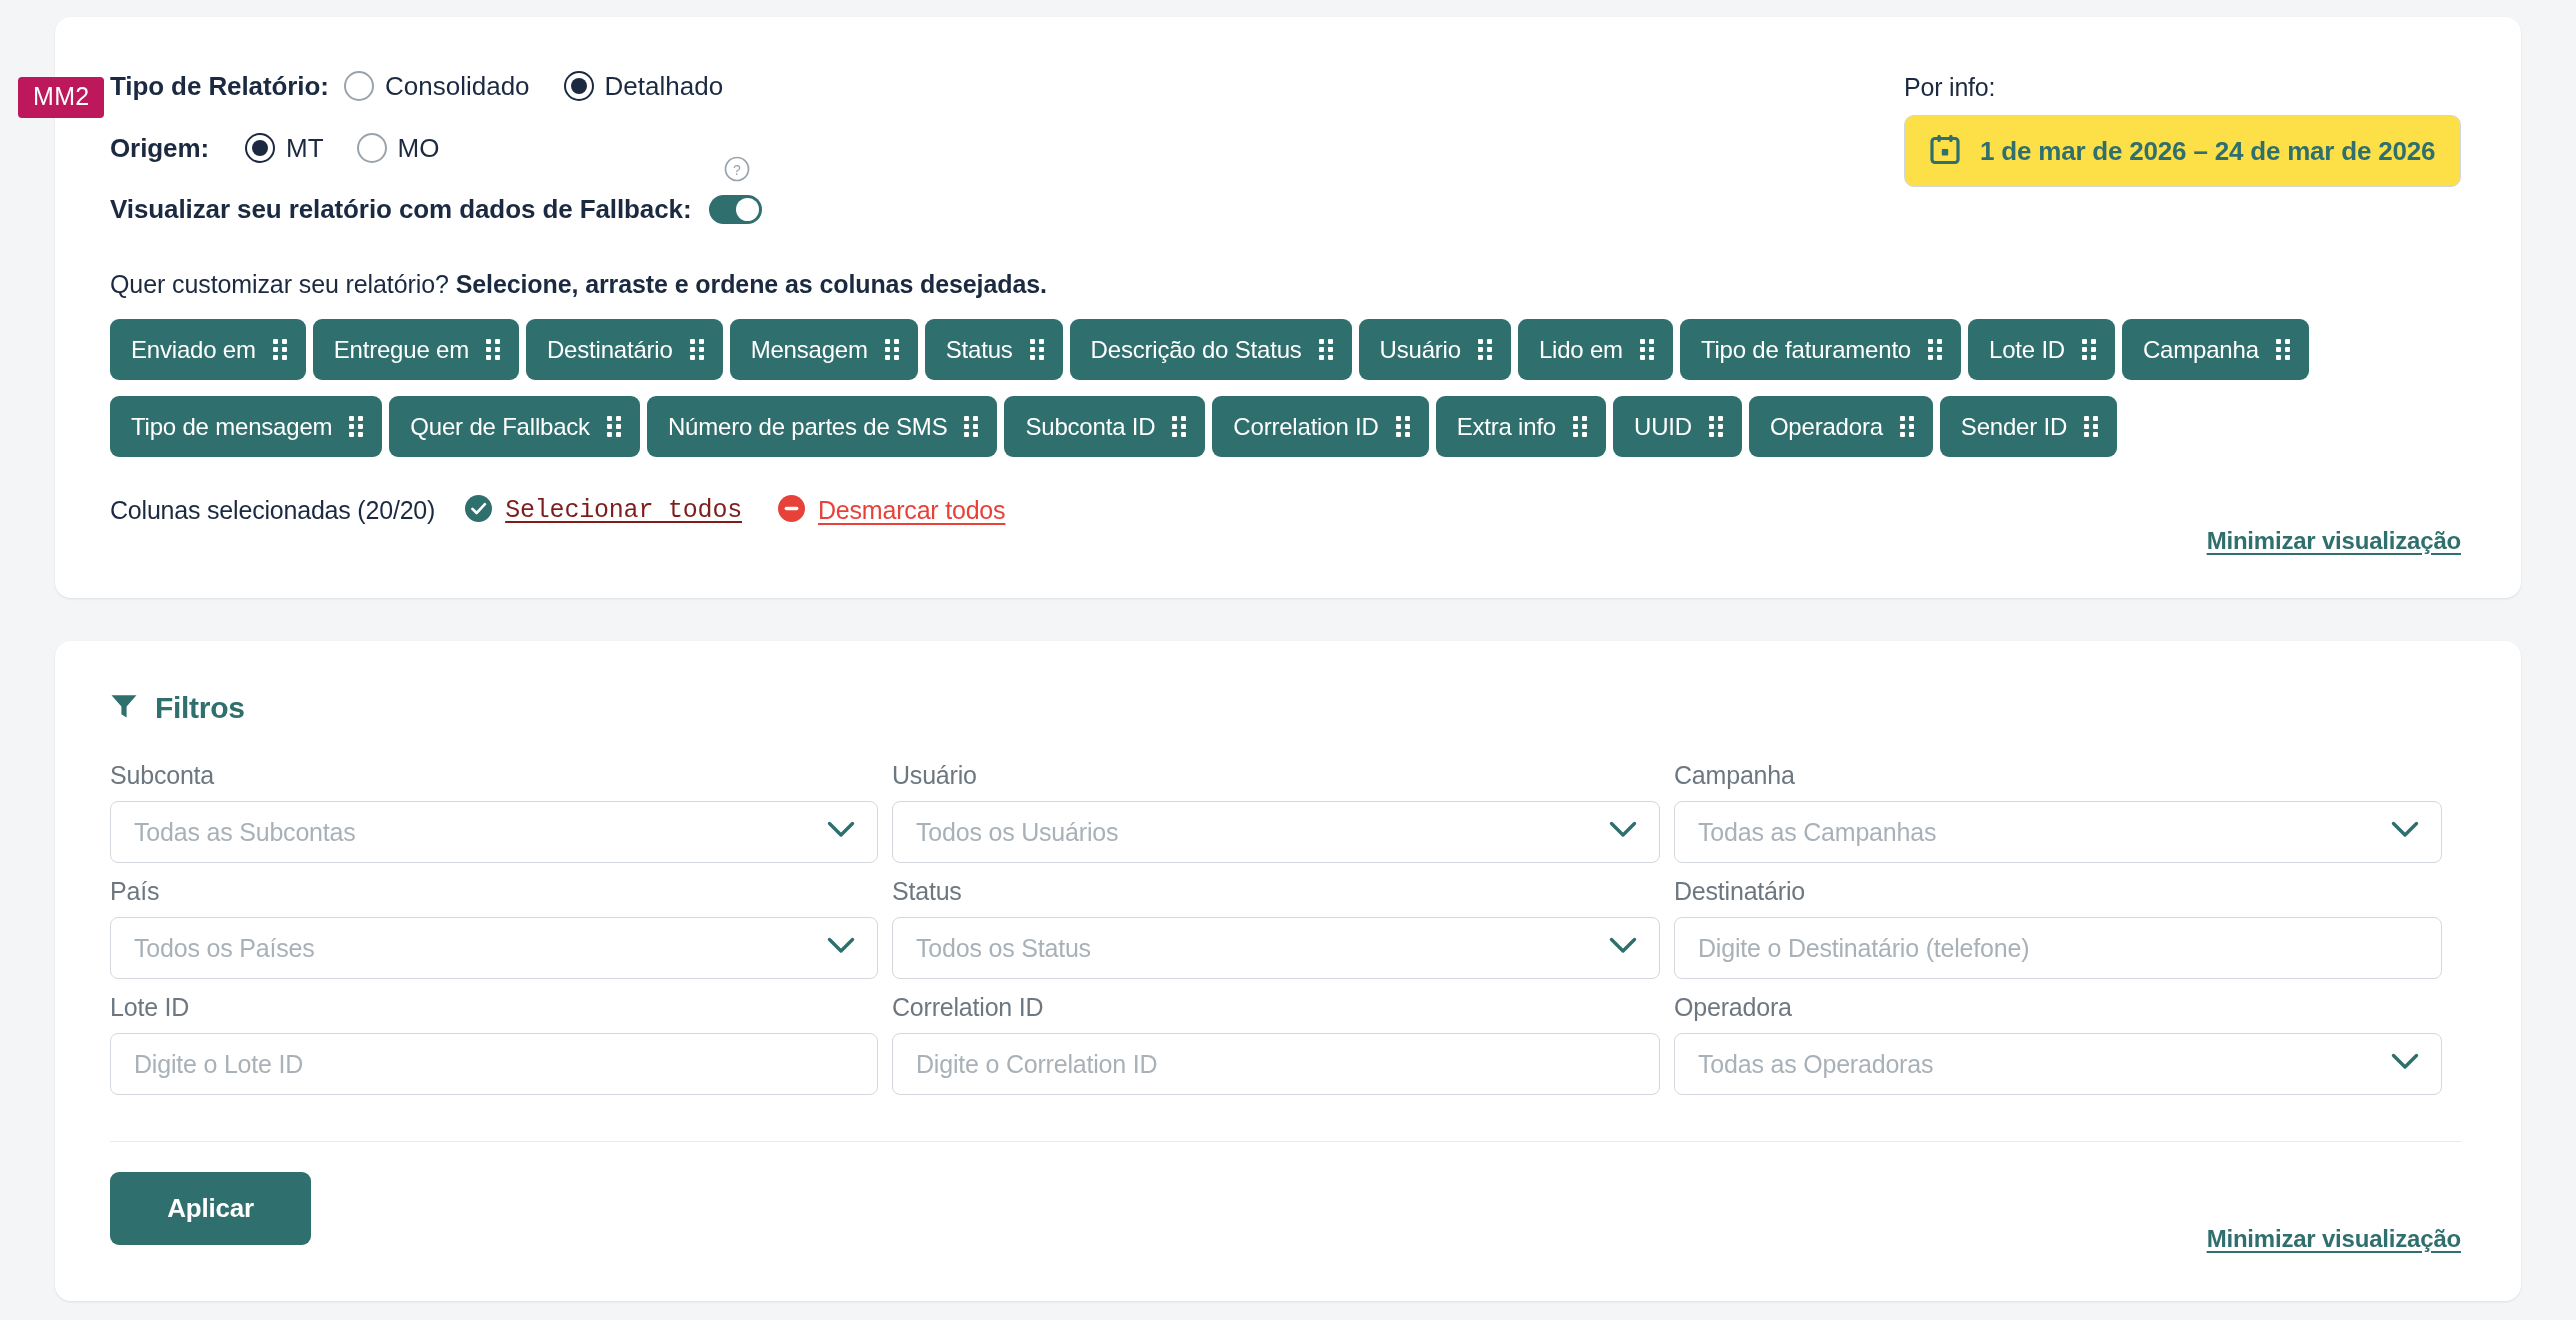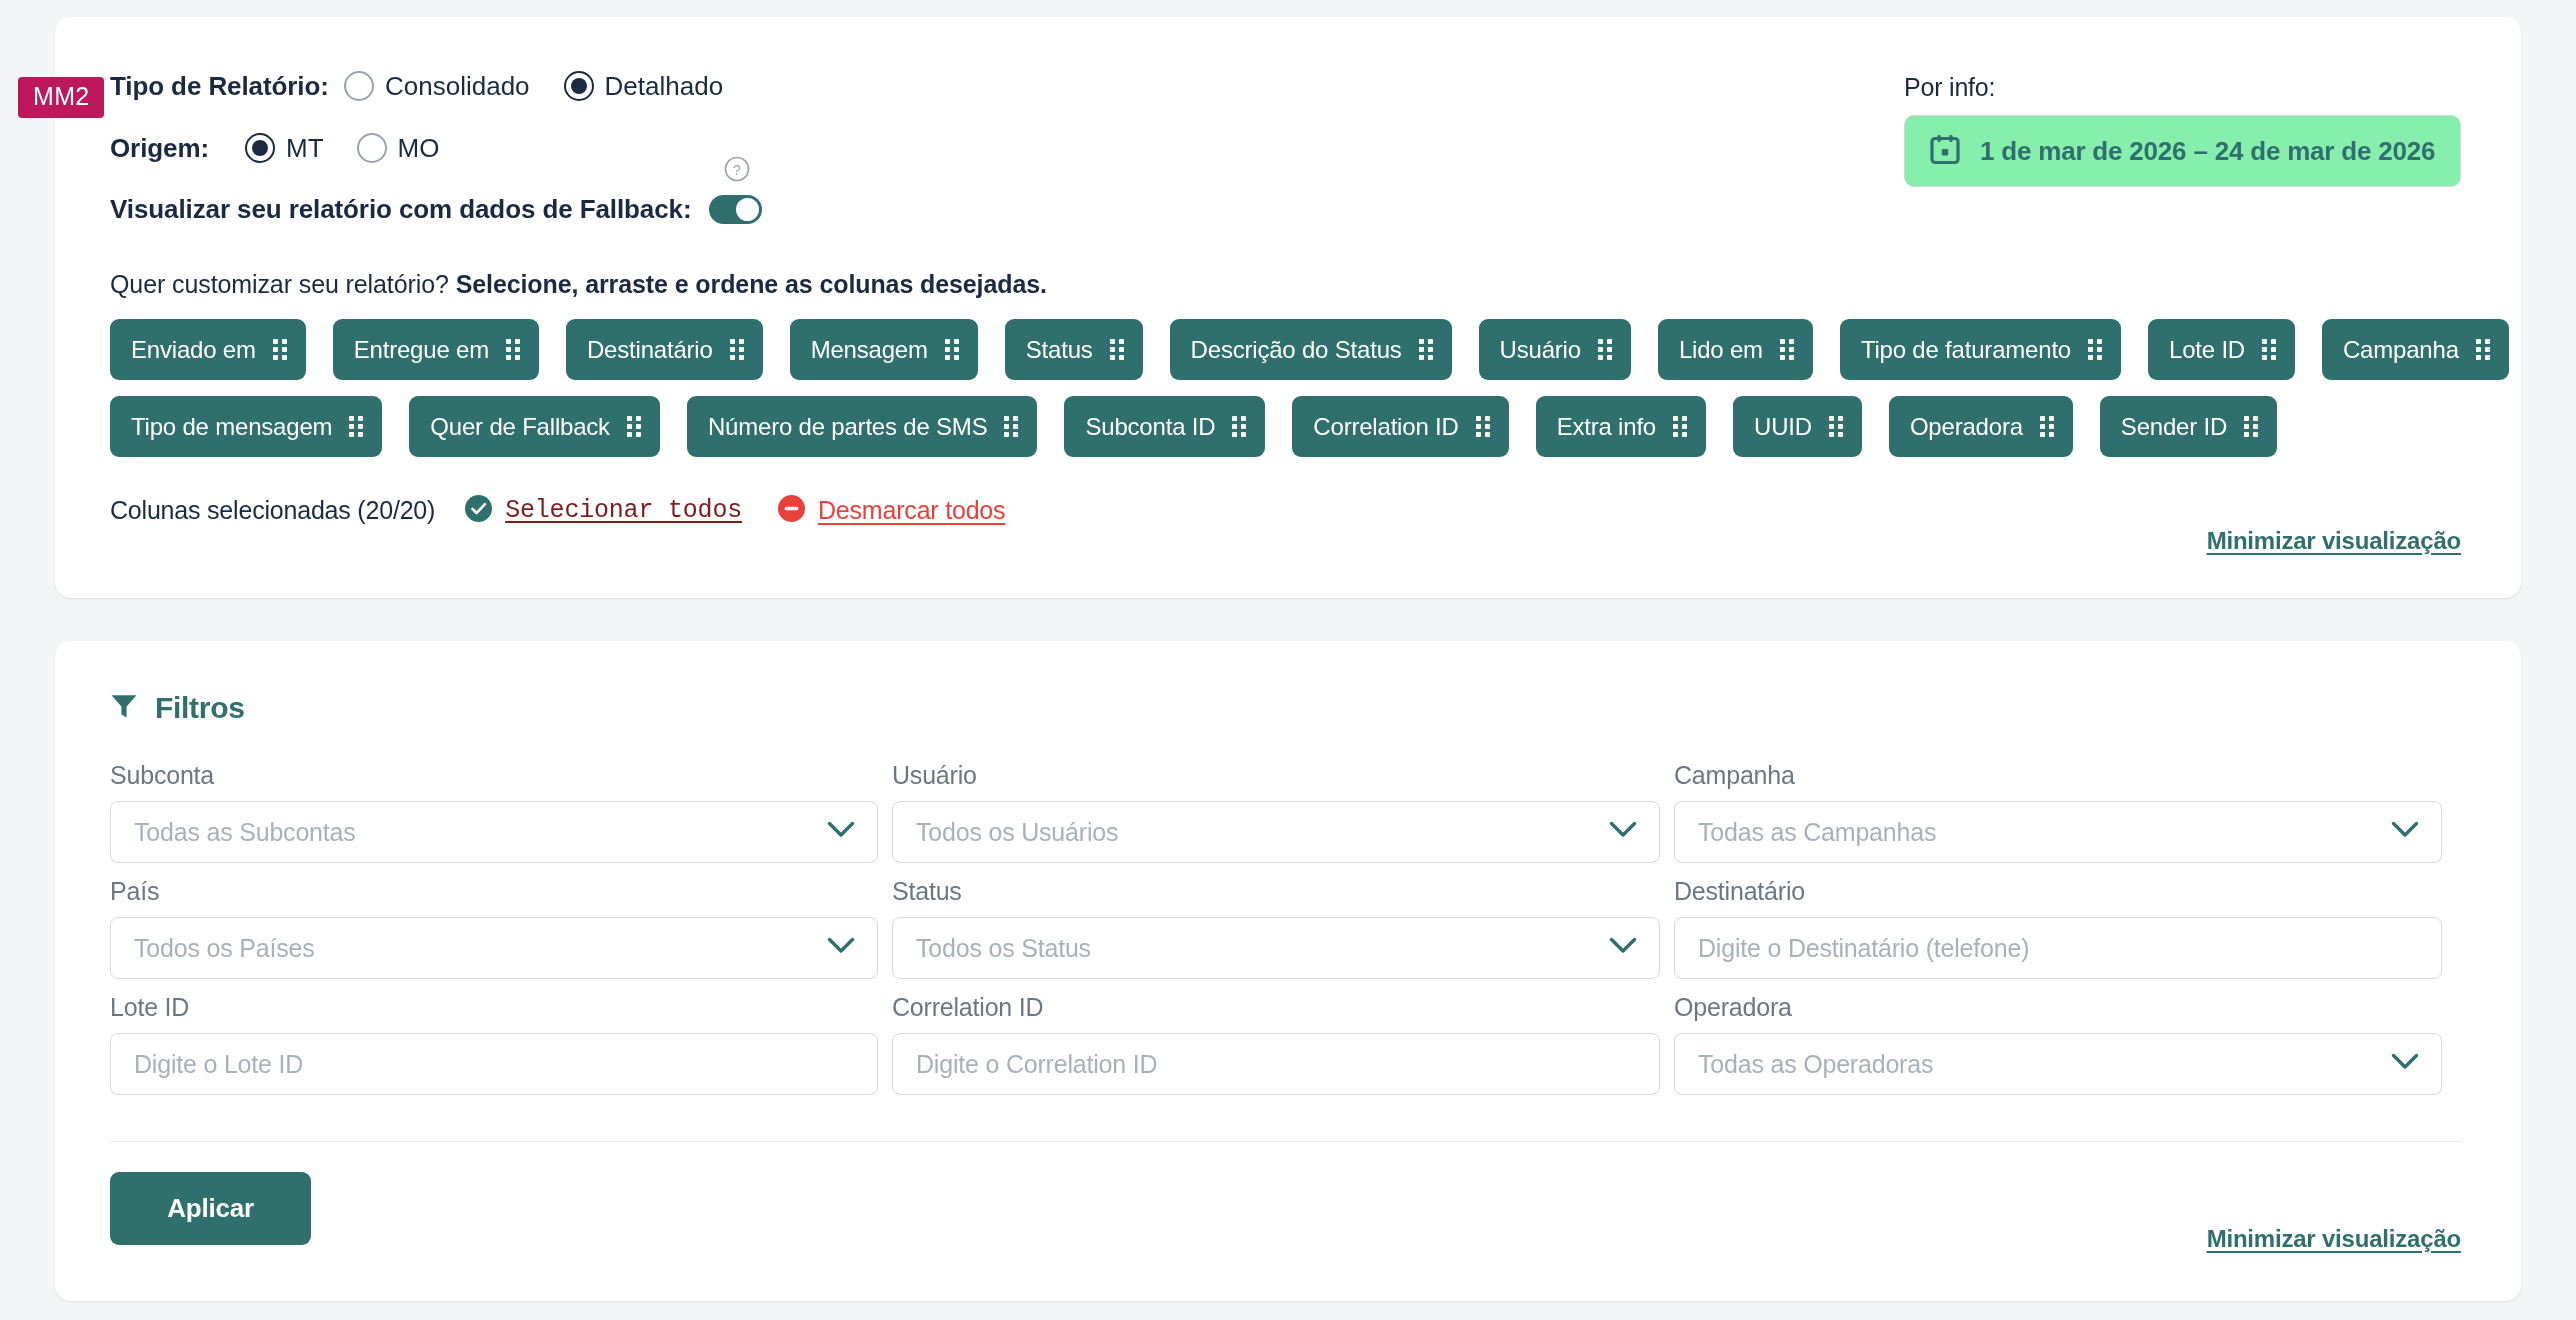--- a/index.html
+++ b/index.html
@@ -166,21 +166,21 @@
     margin-bottom: 13px;
     letter-spacing: -0.2px;
   }
   .date-input {
     height: 72px;
     border: 1.6px solid #cfd6dc;
     border-radius: 10px;
     display: flex;
     align-items: center;
     padding-left: 25px;
-    background: #86efac;
+    background: #fde047;
     cursor: pointer;
   }
   .cal-icon { flex: none; margin-right: 20px; }
   .date-value {
     font-size: 26px;
     font-weight: 700;
     color: #2f6f6d;
     letter-spacing: -0.2px;
     white-space: nowrap;
   }
@@ -192,21 +192,21 @@
     color: #1b2a41;
     letter-spacing: -0.1px;
   }
   .customize b { font-weight: 700; }
 
   
   .chips-row {
     display: flex;
     flex-wrap: nowrap;
     margin-top: 20px;
-    gap: 27px;
+    gap: 7px;
   }
   .chips-row.second { margin-top: 16px; }
 
   .chip {
     background: #2f6f6d;
     color: #ffffff;
     border-radius: 9px;
     height: 61px;
     display: inline-flex;
     align-items: center;

